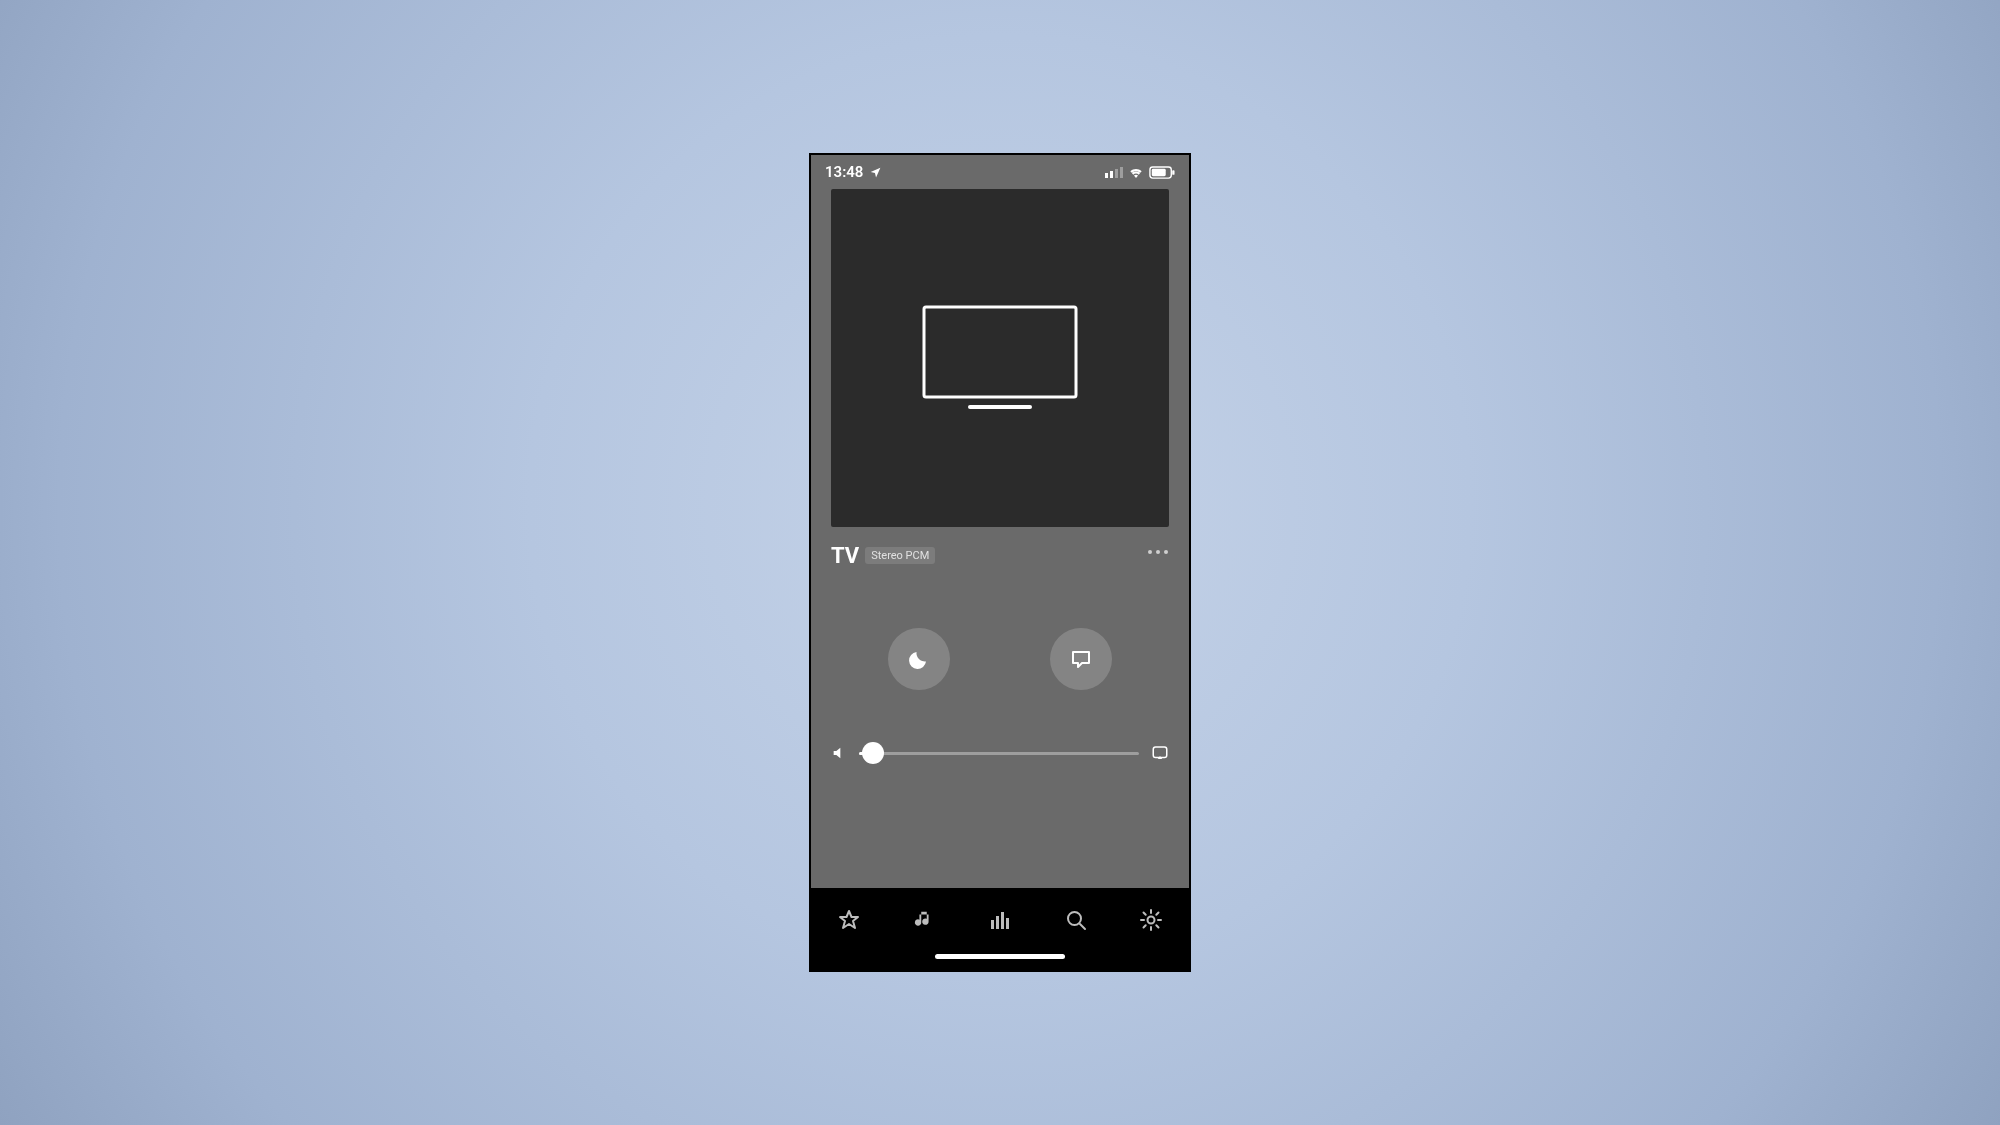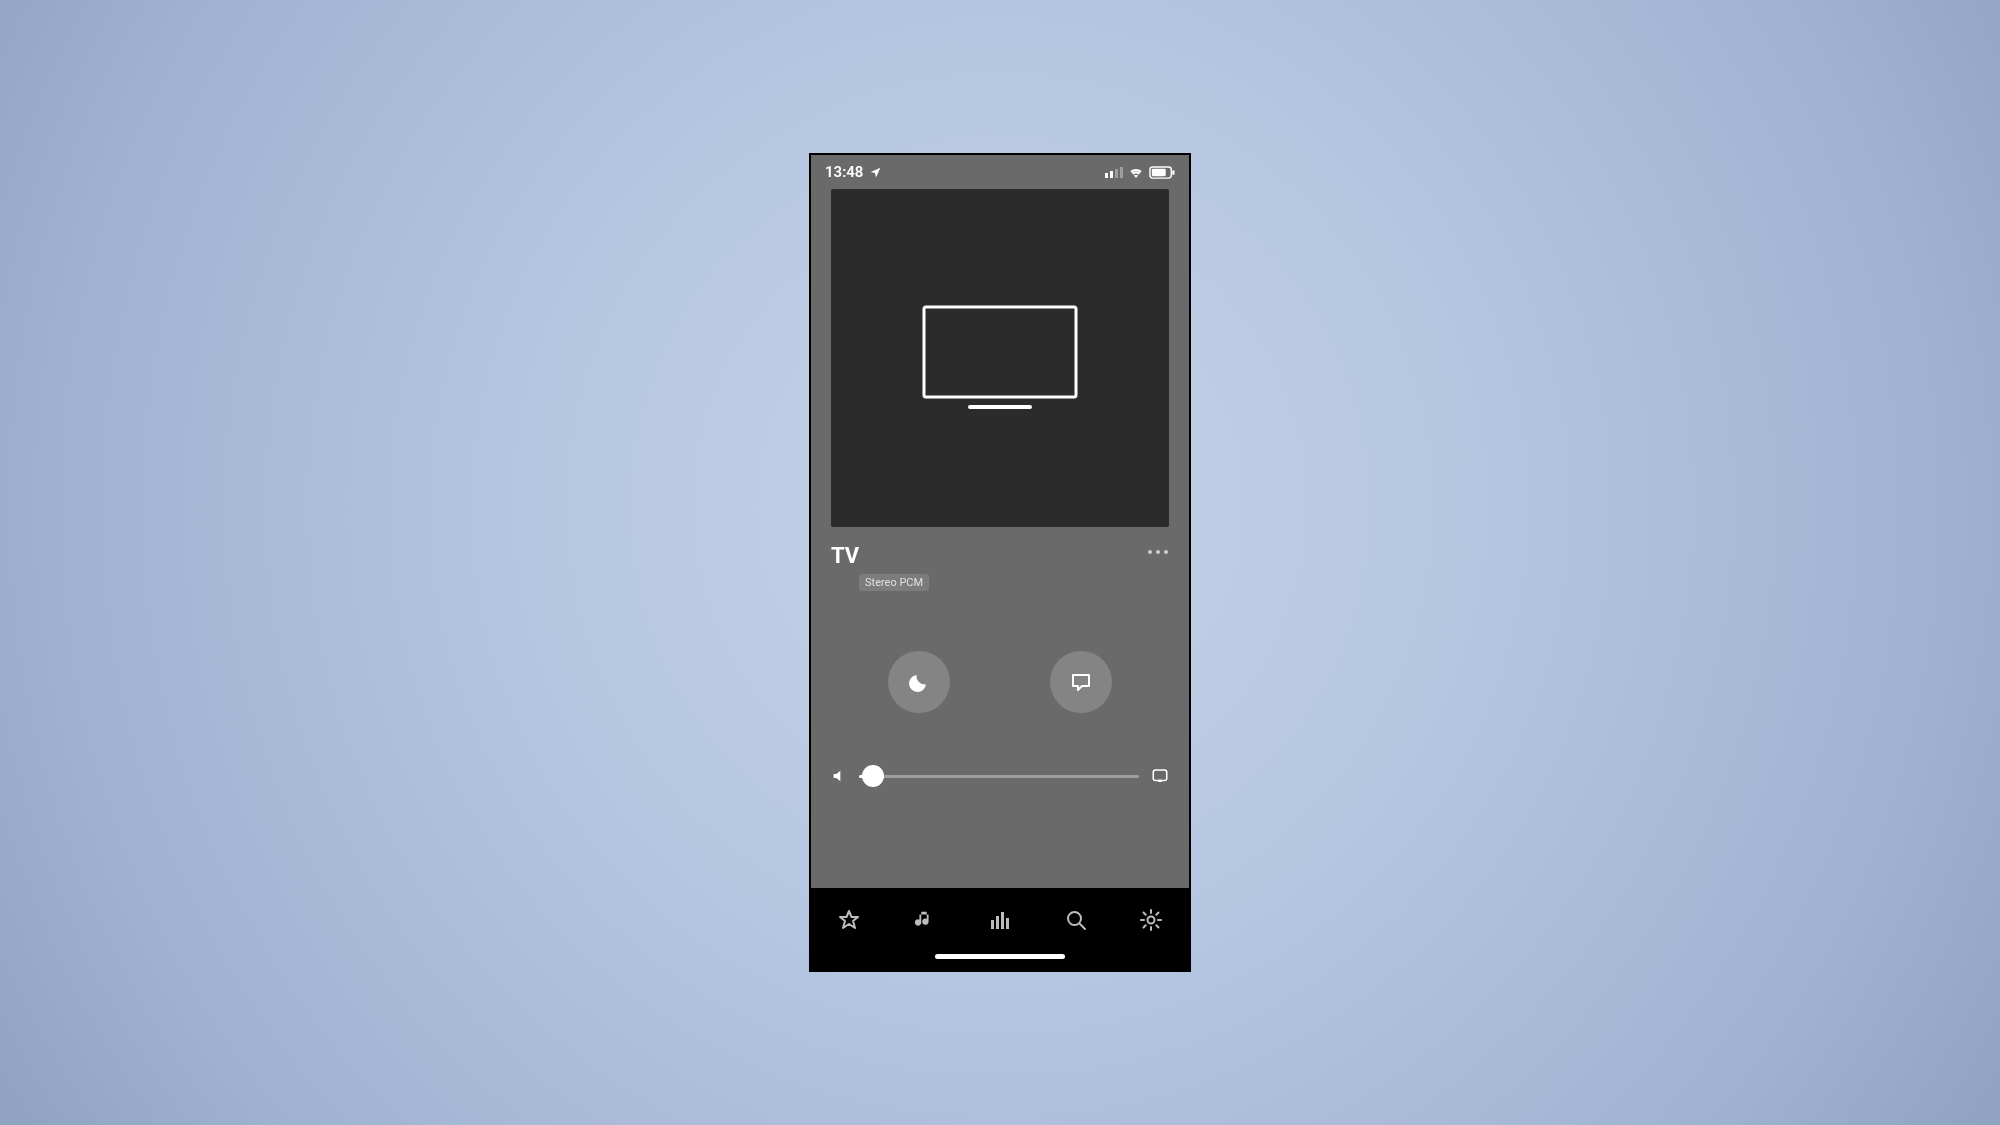--- a/index.html
+++ b/index.html
@@ -85,34 +85,33 @@
   }
   .tv-art svg { display:block; }
 
   
   .titlerow {
     padding: 16px 20px 0 20px;
     display:flex;
     justify-content: space-between;
     align-items: flex-start;
   }
-  .titlecol { display:flex; flex-direction: column; align-items:flex-start; gap:6px;}
+  .titlecol { display:flex; flex-direction: row; align-items:center; gap:6px;}
   .source {
     color:#fff;
     font-size: 22px;
     font-weight: 700;
   }
   .badge {
     display:inline-block;
     font-size: 11px;
     color: #e0e0e0;
     background: rgba(255,255,255,0.12);
     border-radius: 3px;
     padding: 2px 6px;
-    margin-left: 28px;
   }
   .more {
     color:#d0d0d0;
     padding-top:6px;
   }
   .more svg{display:block;}
 
   
   .roundrow {
     flex: 0 0 auto;

